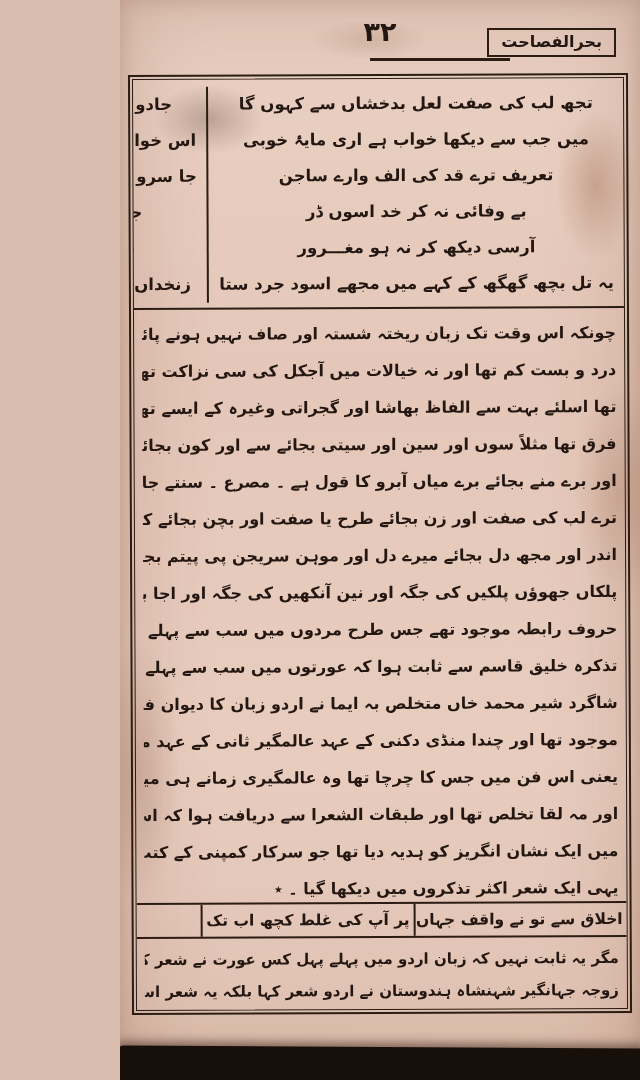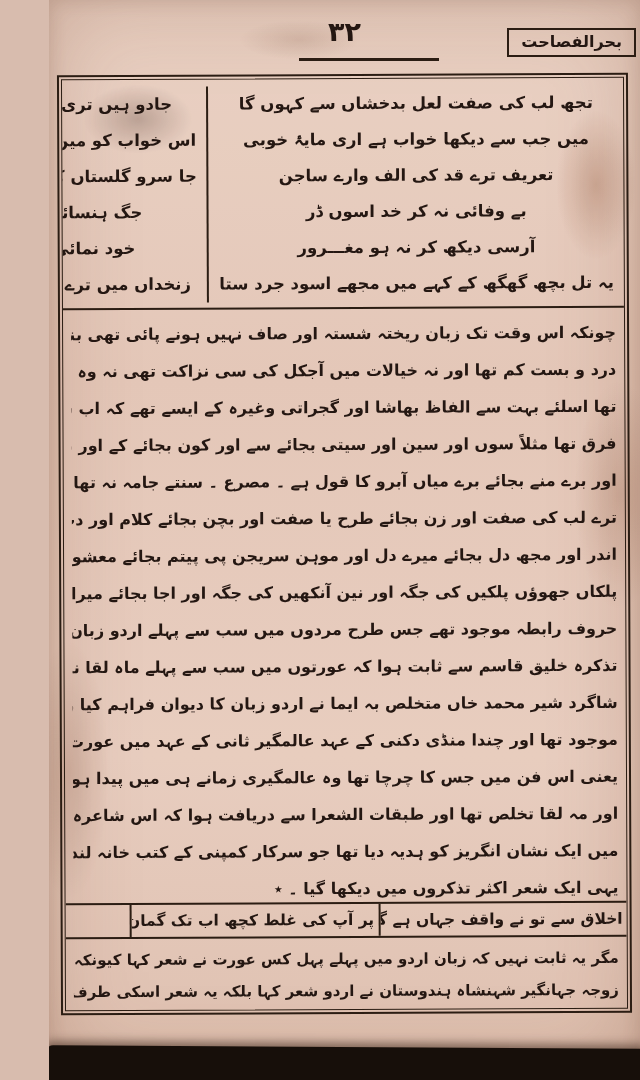--- a/index.html
+++ b/index.html
@@ -2,21 +2,21 @@
 <html lang="ur" dir="rtl"><head>
 <meta charset="utf-8">
 <style>
   * { margin:0; padding:0; box-sizing:border-box; }
   html,body { width:640px; height:1080px; overflow:hidden; }
   body {
     font-family:"DejaVu Sans", sans-serif;
     background:#d8bcae;
   }
   .page {
-    position:relative; width:591px; height:1080px; overflow:hidden;
+    position:relative; width:520px; height:1080px; overflow:hidden;
     direction:rtl;
     color:#241712;
     background:linear-gradient(180deg,#e9d0c2 0%,#e3c5b5 35%,#e7cbbc 70%,#ddbead 100%);
     box-shadow:inset 0 0 90px rgba(120,70,45,.28), inset 0 0 18px rgba(90,50,30,.18);
   }
   .stain { position:absolute; border-radius:50%; pointer-events:none; mix-blend-mode:multiply; }
   .s1 { top:84px;  left:34px;  width:110px; height:70px;  background:radial-gradient(ellipse, rgba(95,75,65,.32), rgba(95,75,65,0) 70%); }
   .s2 { top:110px; right:4px;  width:80px;  height:150px; background:radial-gradient(ellipse, rgba(150,92,55,.30), rgba(150,92,55,0) 70%); }
   .s3 { top:380px; right:-24px;width:90px;  height:230px; background:radial-gradient(ellipse, rgba(140,85,50,.22), rgba(140,85,50,0) 70%); }
   .s4 { top:640px; left:-20px; width:80px;  height:260px; background:radial-gradient(ellipse, rgba(130,80,50,.20), rgba(130,80,50,0) 70%); }
@@ -25,21 +25,21 @@
   
   .pagenum {
     position:absolute; top:16px; left:50%; transform:translateX(-50%);
     font-size:27px; font-weight:bold; letter-spacing:2px;
   }
   .pagenum-rule {
     position:absolute; top:58px; left:250px; width:140px;
     border-top:3px solid #2b1d13;
   }
   .title-box {
-    position:absolute; top:28px; right:4px;
+    position:absolute; top:28px; right:24px;
     border:2px solid #2b1d13; padding:2px 12px 4px;
     font-size:16px; font-weight:bold;
   }
 
   
   .frame {
     position:absolute; top:74px; left:10px; right:10px; bottom:66px;
     border:2px solid #2b1d13; transform:rotate(-0.25deg);
     background:rgba(255,245,235,.06);
   }

